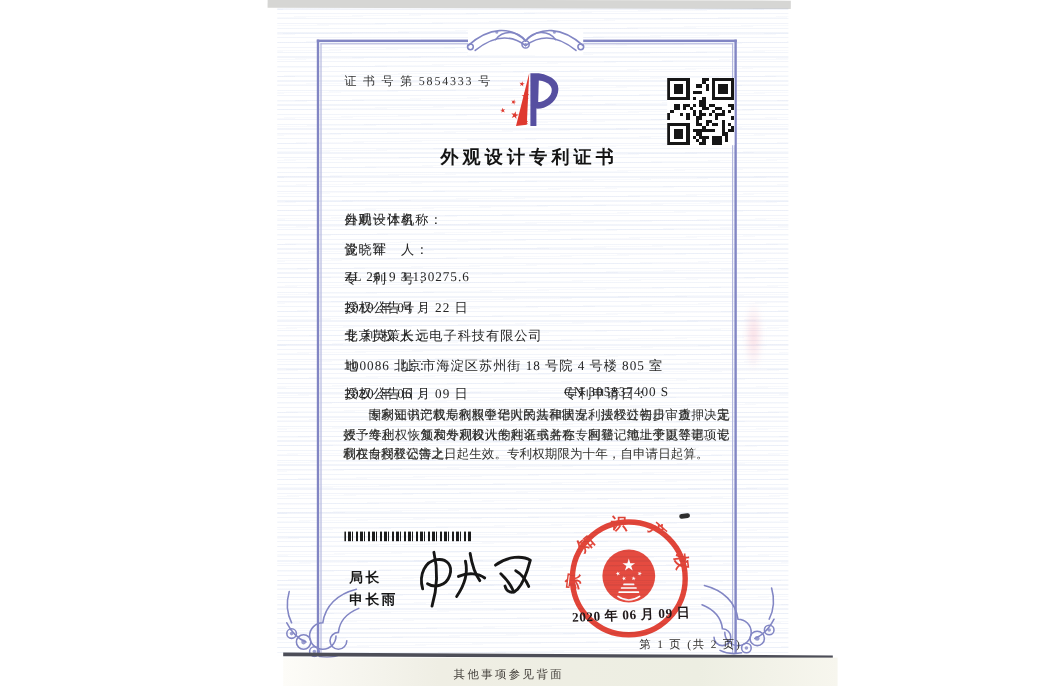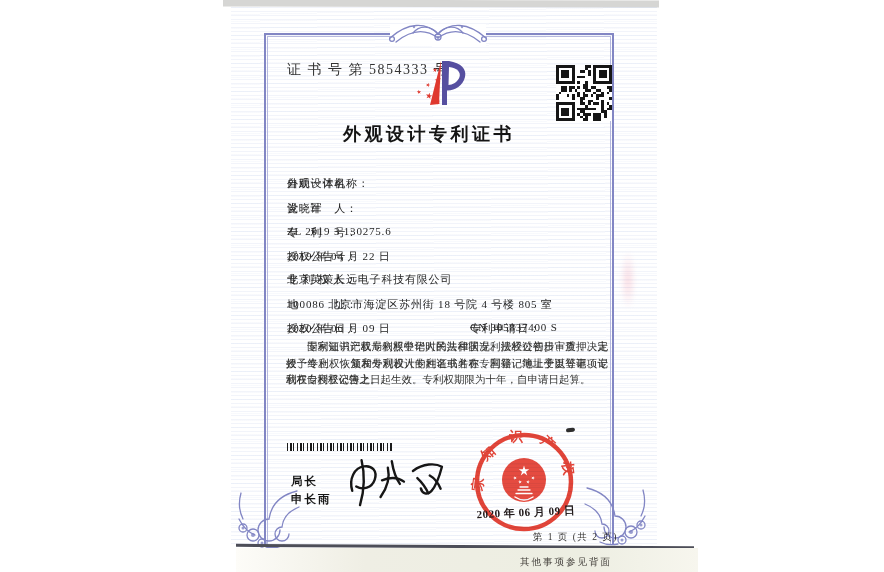--- a/index.html
+++ b/index.html
@@ -32,26 +32,26 @@
   .orn-bl{left:231px;top:485px;width:72px;height:66px;}
   .orn-br{left:581px;top:482px;width:72px;height:66px;transform:scaleX(-1);}
   .orn-stroke{stroke:var(--border-blue);fill:none;stroke-width:1.3;stroke-linecap:round;}
   .orn-fill{fill:var(--border-blue);stroke:none;opacity:.8;}
 
   .bottom-line{left:236px;top:545px;width:458px;height:2.5px;background:#4d4e58;transform:rotate(.3deg);}
   .below-strip{
     left:236px;top:548px;width:462px;height:24px;
     background:linear-gradient(90deg,#fdfcf8,#efeee4 28%,#edeee2 75%,#f7f6ee);
   }
-  .back-note{position:absolute;left:0;right:86px;top:8px;text-align:right;font-size:9.5px;letter-spacing:2px;color:#44403c;}
-
-  .cert-no{left:287px;top:61px;font-size:14px;letter-spacing:1.5px;color:#333;}
+  .back-note{position:absolute;left:0;right:86px;top:8px;text-align:center;font-size:9.5px;letter-spacing:2px;color:#44403c;}
+
+  .cert-no{left:287px;top:61px;font-size:10px;letter-spacing:1.5px;color:#333;}
   .logo{left:408px;top:58px;width:60px;height:54px;overflow:visible;}
   .qr{left:556px;top:65px;width:56px;height:56px;background:#fff;}
-  .title{left:252px;top:122px;width:354px;text-align:center;font-size:18px;font-weight:bold;letter-spacing:3.5px;color:#141414;}
+  .title{left:264px;top:122px;width:354px;text-align:center;font-size:15px;font-weight:bold;letter-spacing:3.5px;color:#141414;}
 
   .field{left:287px;font-size:11px;letter-spacing:.8px;color:var(--text-dark);white-space:nowrap;}
   .field .flabel{position:static;}
   .field .fvalue{position:static;}
   .grant2{left:470px;}
 
   .paras{left:286px;top:339px;width:322px;font-size:10.5px;line-height:16.5px;color:#30302e;text-align:justify;}
   .paras p{position:static;margin:0;text-indent:2em;}
 
   .barcode{

